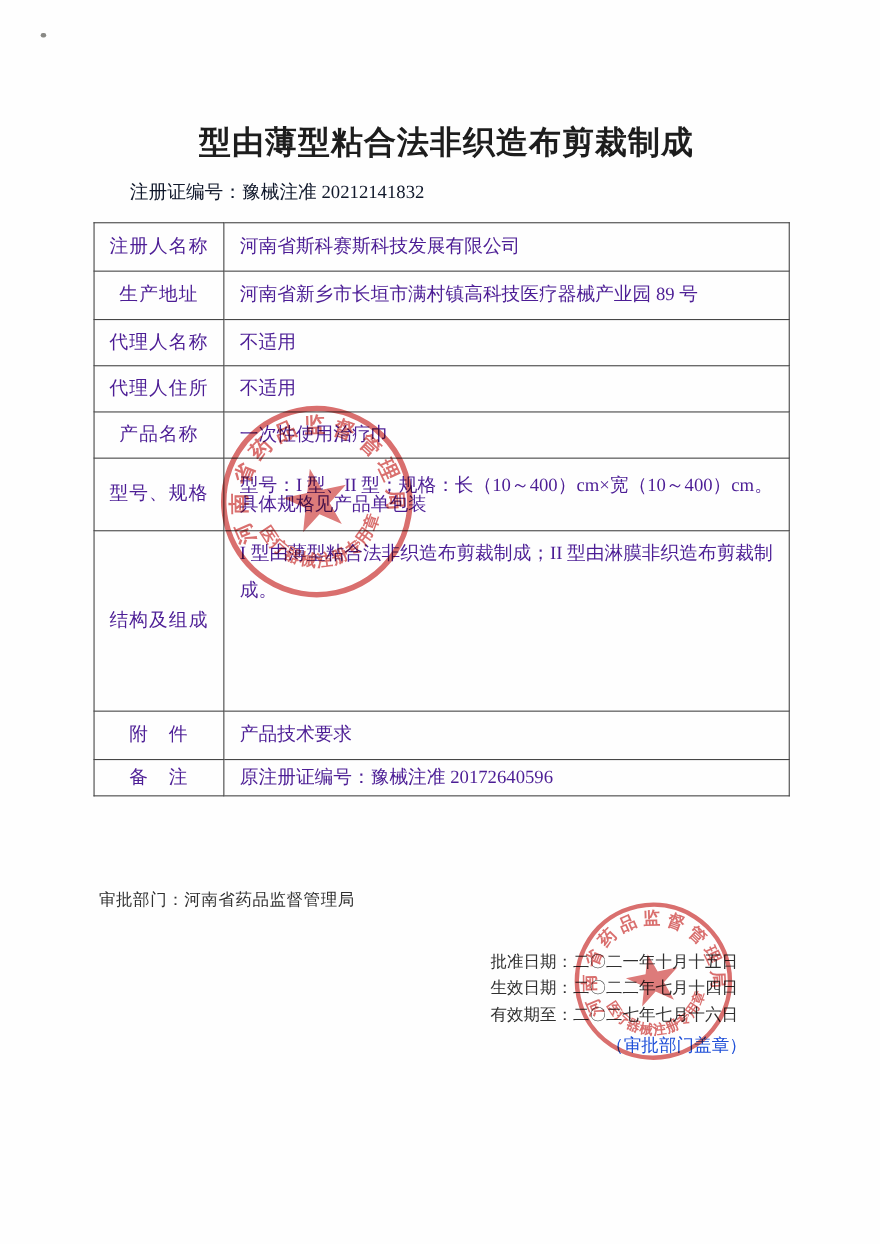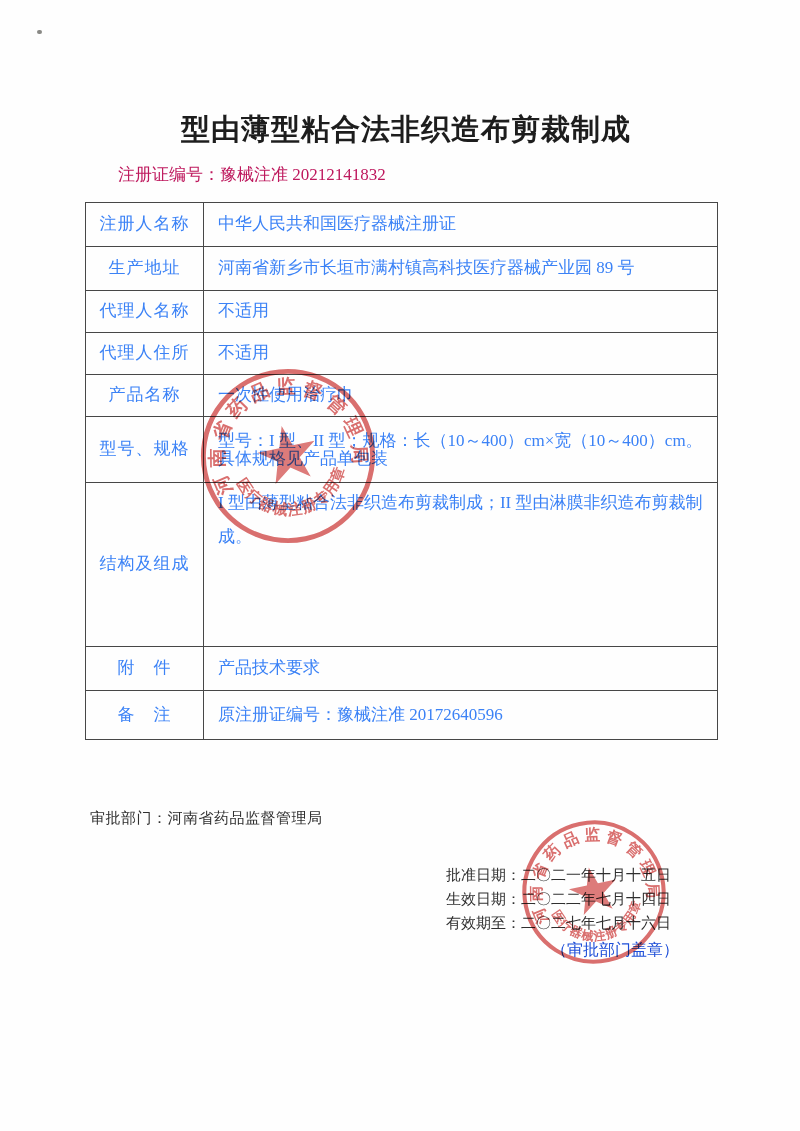--- a/index.html
+++ b/index.html
@@ -16,30 +16,30 @@
   .speck { position: absolute; left: 37px; top: 30px; width: 5px; height: 4px;
            background: #6b6b66; border-radius: 2px; opacity: .8; }
 
   .doc-title {
     position: absolute; left: 181px; top: 110px;
     font-size: 29px; font-weight: 700; letter-spacing: 1px; color: #1d1d1d;
     white-space: nowrap;
   }
   .reg-line {
     position: absolute; left: 118px; top: 163px;
-    font-size: 17px; color: #be185d; white-space: nowrap;
+    font-size: 17px; color: #0f172a; white-space: nowrap;
   }
 
   .cert-table-wrap { position: absolute; left: 85px; top: 202px; width: 632px; z-index: 1; }
   table.cert {
     width: 632px; border-collapse: collapse; table-layout: fixed;
   }
   table.cert td {
     border: 1px solid #474747;
-    font-size: 17px; color: #3b82f6;
+    font-size: 17px; color: #4c1d95;
     line-height: 1.55;
   }
   td.lbl {
     width: 118px; text-align: center; vertical-align: middle;
     letter-spacing: 1px; padding: 2px 4px;
   }
   td.val {
     padding: 3px 12px 3px 14px; vertical-align: middle;
     line-height: 32px;
   }
@@ -85,21 +85,21 @@
 
   <div class="cert-table-wrap">
     <table class="cert">
       <colgroup>
           <col style="width:118px">
           <col style="width:514px">
         </colgroup>
       <tbody>
         <tr style="height:44px">
           <td class="lbl">注册人名称</td>
-          <td class="val">中华人民共和国医疗器械注册证</td>
+          <td class="val">河南省斯科赛斯科技发展有限公司</td>
         </tr>
         <tr style="height:44px">
           <td class="lbl">生产地址</td>
           <td class="val">河南省新乡市长垣市满村镇高科技医疗器械产业园 89 号</td>
         </tr>
         <tr style="height:42px">
           <td class="lbl">代理人名称</td>
           <td class="val">不适用</td>
         </tr>
         <tr style="height:42px">
@@ -115,21 +115,21 @@
           <td class="val" style="line-height:18px">型号：I 型、II 型；规格：长（10～400）cm×宽（10～400）cm。具体规格见产品单包装</td>
         </tr>
         <tr style="height:164px" class="tall">
           <td class="lbl">结构及组成</td>
           <td class="val">I 型由薄型粘合法非织造布剪裁制成；II 型由淋膜非织造布剪裁制成。</td>
         </tr>
         <tr style="height:44px">
           <td class="lbl">附　件</td>
           <td class="val">产品技术要求</td>
         </tr>
-        <tr style="height:49px">
+        <tr style="height:33px">
           <td class="lbl">备　注</td>
           <td class="val" style="line-height:26px">原注册证编号：豫械注准 20172640596</td>
         </tr>
       </tbody>
     </table>
   </div>
 
   <div class="footer-dept"><span>审批部门：</span><span>河南省药品监督管理局</span></div>
 
   <div class="footer-dates">

